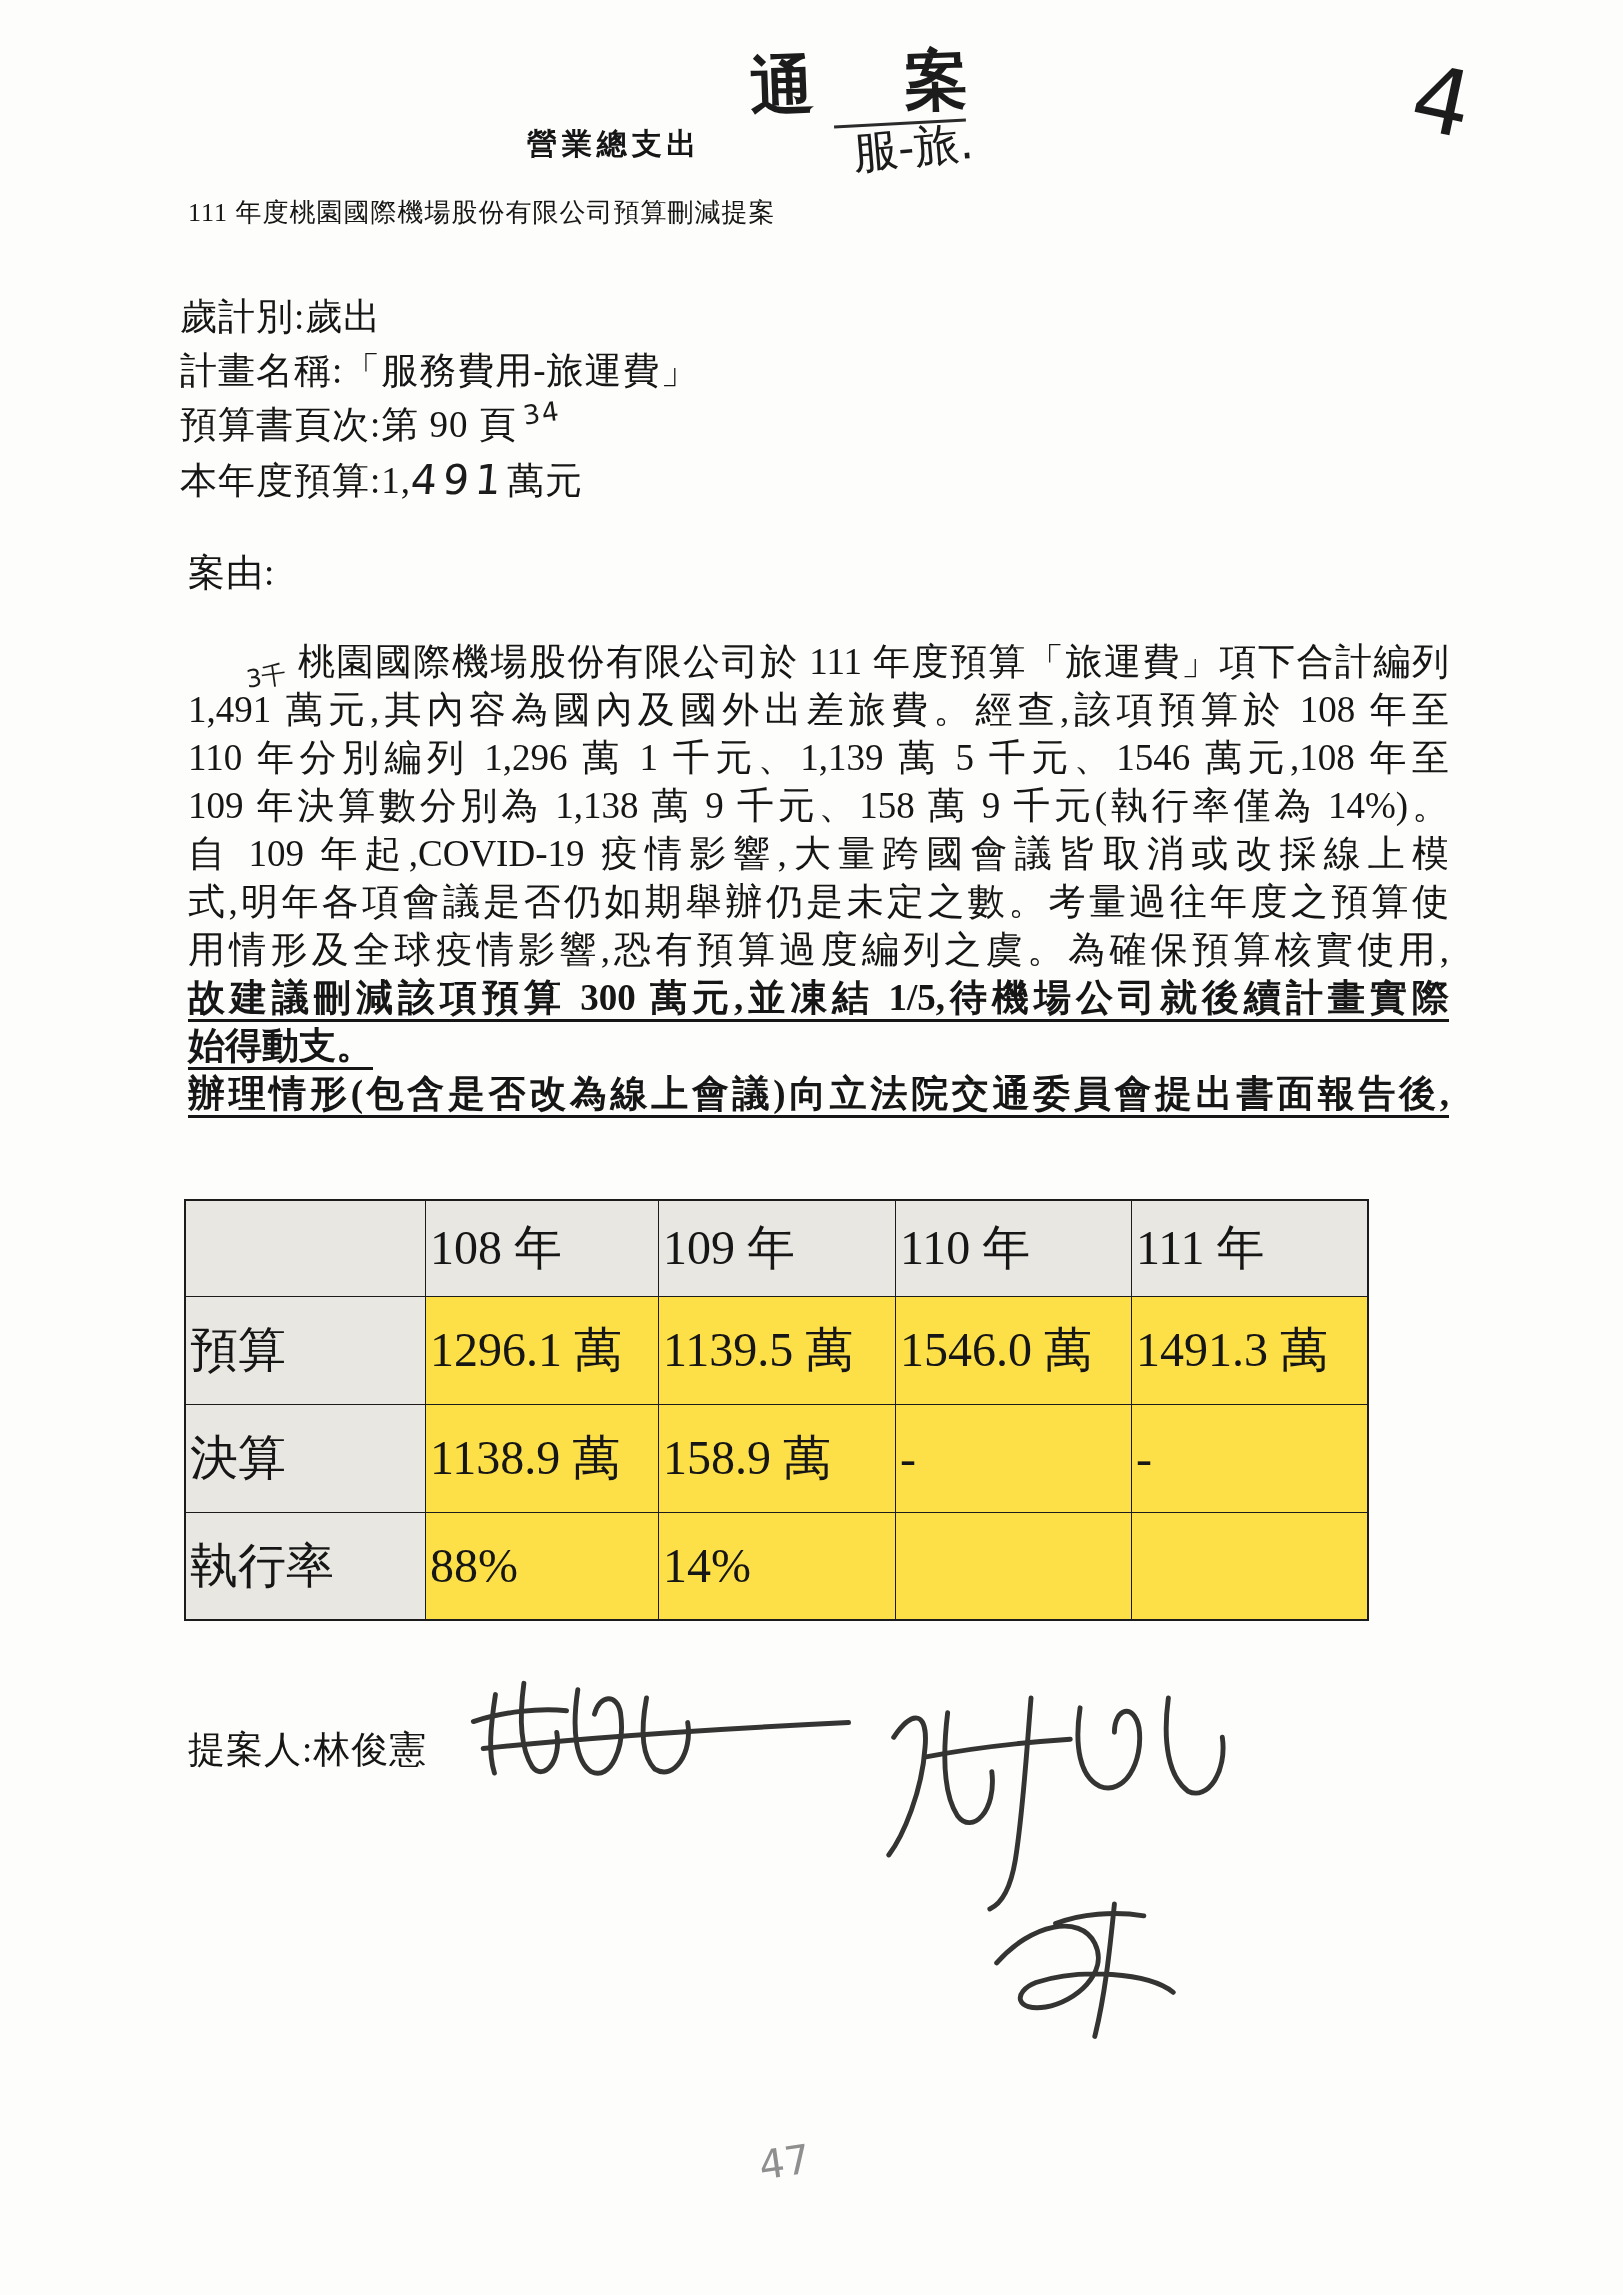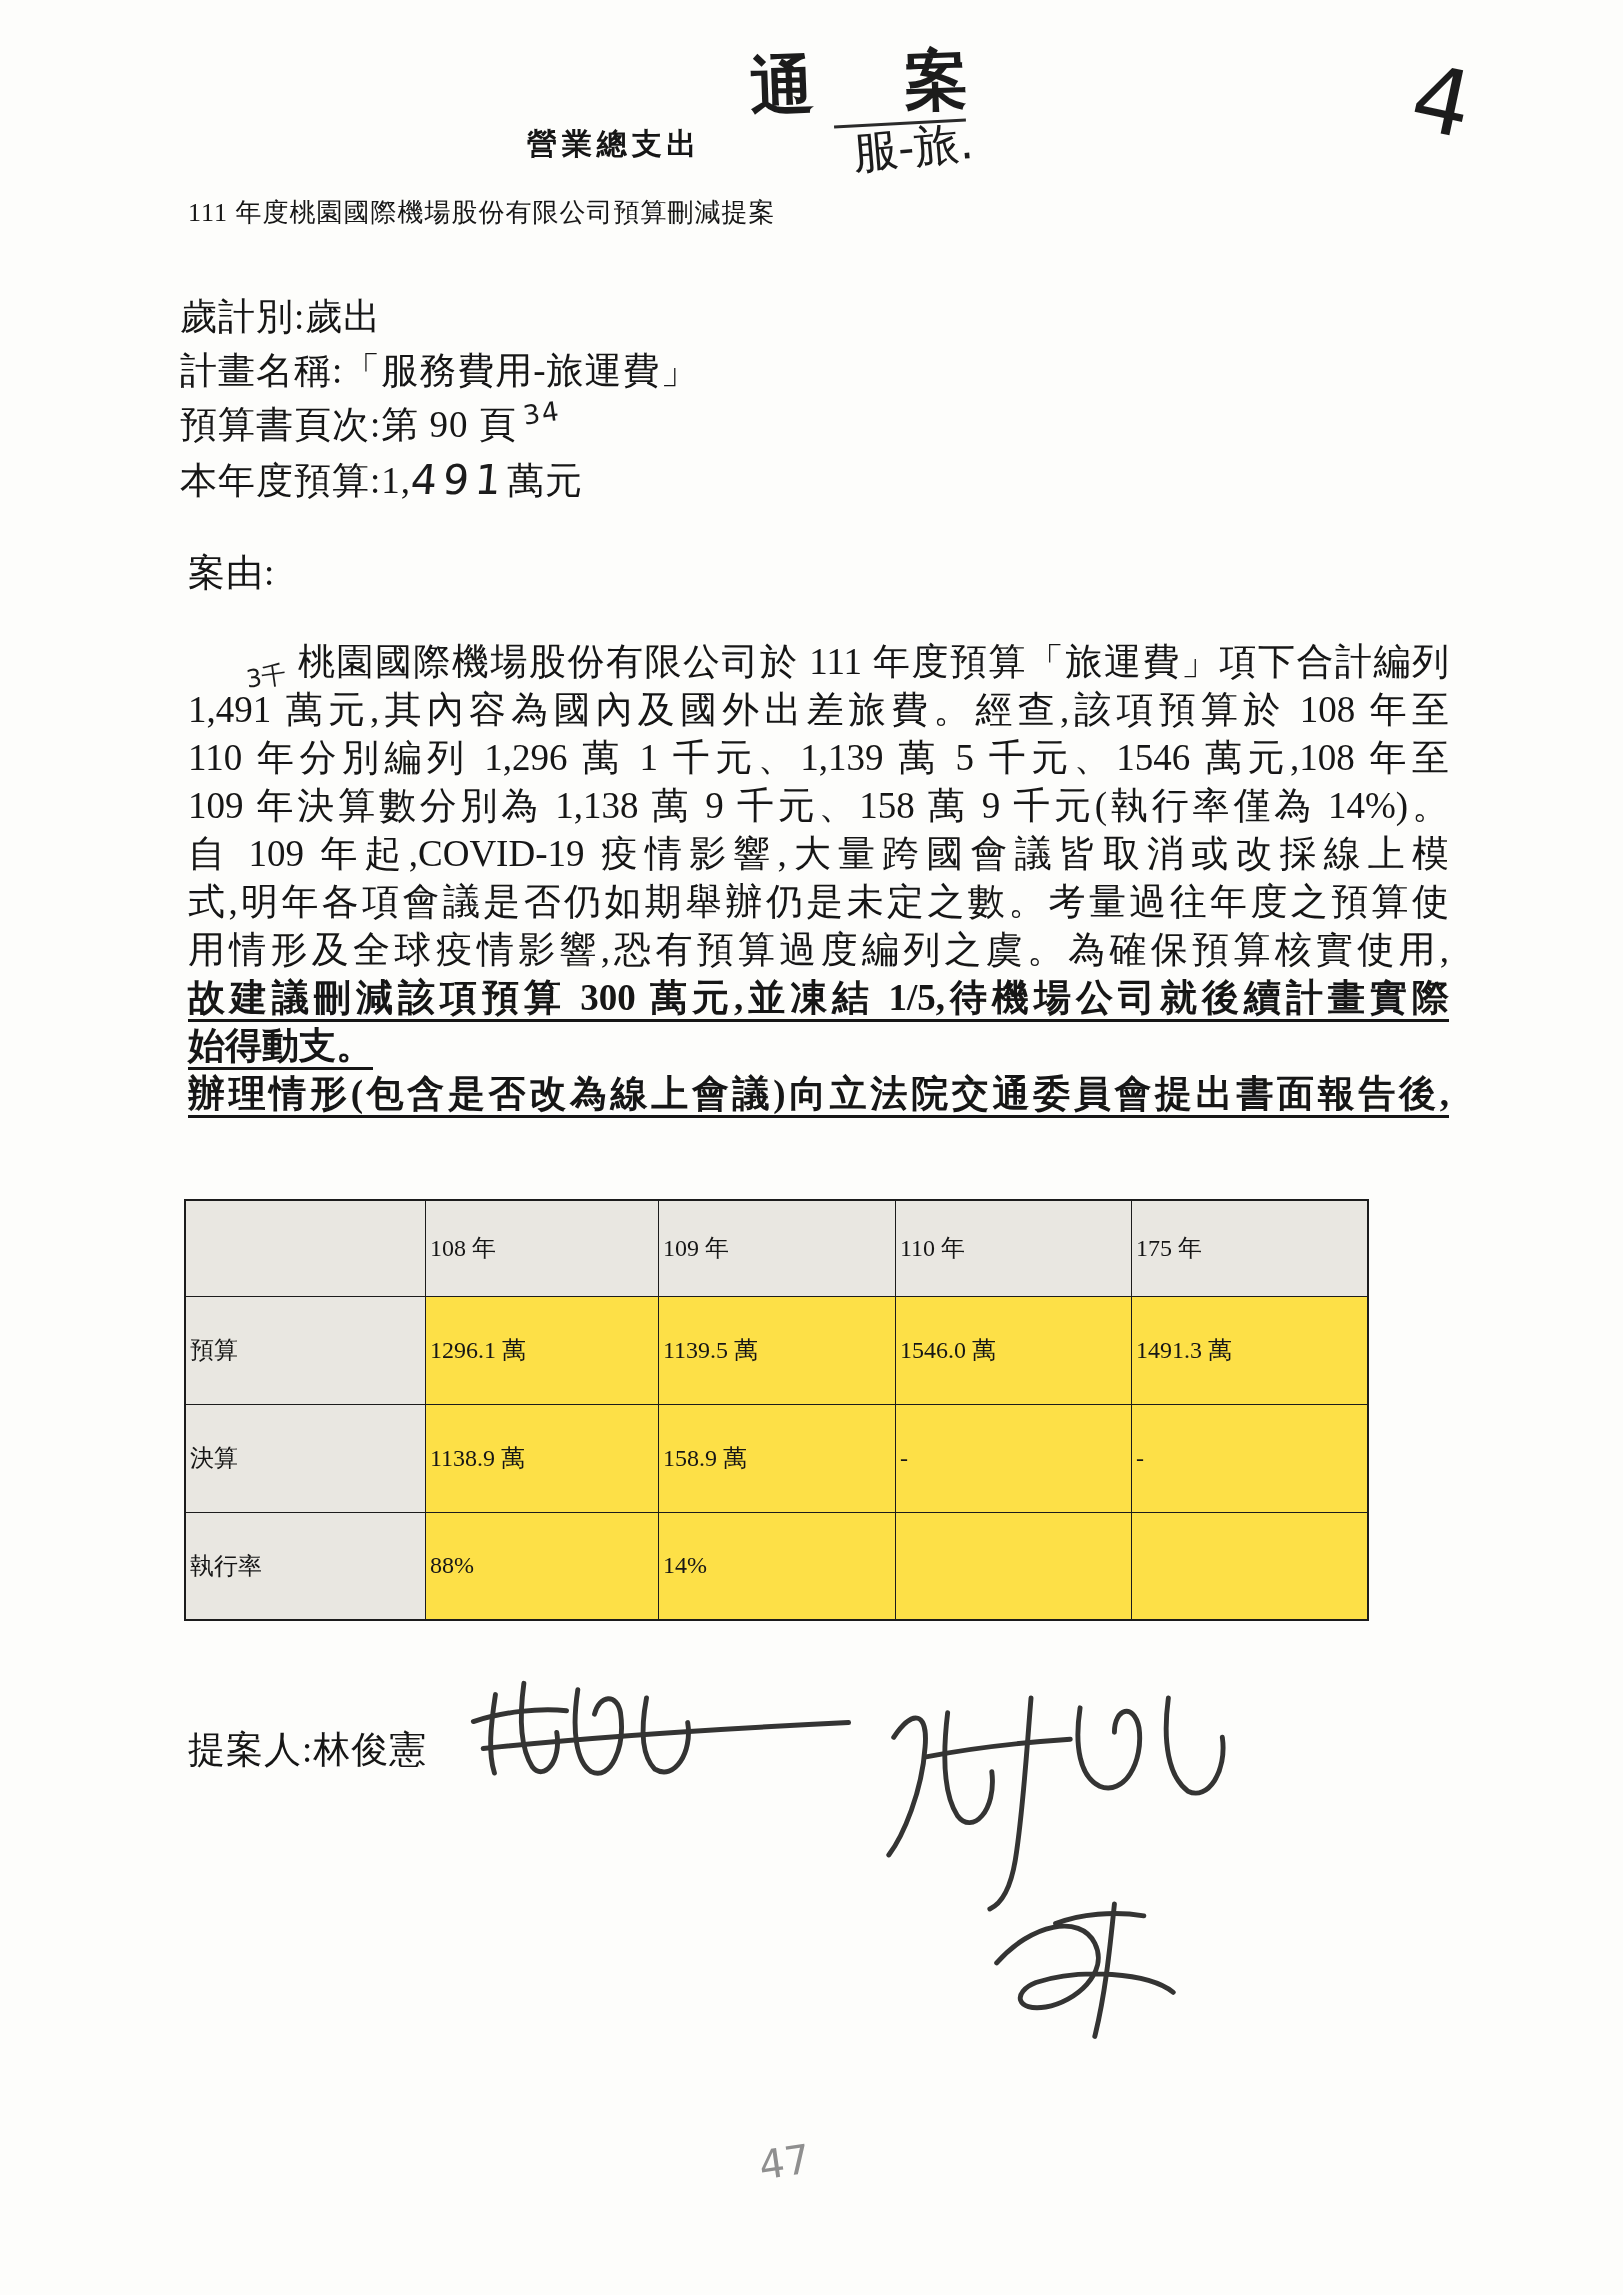--- a/index.html
+++ b/index.html
@@ -22,21 +22,21 @@
   .section-label{position:absolute;left:188px;top:548px;font-size:37px;letter-spacing:1px;}
 
   .body-text{position:absolute;left:188px;top:638px;width:1261px;font-size:37px;}
   .body-line{line-height:48px;text-align:justify;text-align-last:justify;}
   .body-line.first{text-indent:110px;}
   .body-line.bold{font-weight:700;text-decoration:underline;text-decoration-thickness:2.9px;text-underline-offset:8.8px;}
   .body-line.last{text-align:left;text-align-last:left;}
   .body-note{position:absolute;left:58px;top:21.6px;font-size:24.5px;transform:rotate(-8deg);}
 
   .budget-table{position:absolute;left:184px;top:1199px;border-collapse:collapse;table-layout:fixed;border:2.9px solid #1c1c1c;}
-  .budget-table td{border:1.5px solid #1c1c1c;font-size:24px;font-weight:400;text-align:left;padding:0 0 0 4px;vertical-align:middle;white-space:nowrap;overflow:hidden;}
+  .budget-table td{border:1.5px solid #1c1c1c;font-size:48px;font-weight:400;text-align:left;padding:0 0 0 4px;vertical-align:middle;white-space:nowrap;overflow:hidden;}
   .budget-table .shaded{background:#e9e7e1;}
   .budget-table .datacell{background:#fde047;}
   .hrow{height:96px;}
   .drow{height:108px;}
   .c0{width:235px;}.c1{width:228px;}.c2{width:232px;}.c3{width:231px;}.c4{width:231px;}
 
   .proposer{position:absolute;left:188px;top:1725px;font-size:37px;letter-spacing:1px;}
   .signatures{position:absolute;left:461px;top:1648px;}
   .footer-num{position:absolute;left:759px;top:2139px;font-size:40px;color:#8f8f8f;transform:rotate(-8deg);}
 </style>
@@ -77,21 +77,21 @@
     <div class="body-line bold">辦理情形(包含是否改為線上會議)向立法院交通委員會提出書面報告後,</div>
   </div>
 
   <table class="budget-table">
     <tbody>
         <tr class="hrow">
       <td class="c0 shaded"></td>
       <td class="c1 shaded">108 年</td>
       <td class="c2 shaded">109 年</td>
       <td class="c3 shaded">110 年</td>
-      <td class="c4 shaded">175 年</td>
+      <td class="c4 shaded">111 年</td>
     </tr>
     <tr class="drow">
       <td class="shaded">預算</td>
       <td class="datacell">1296.1 萬</td>
       <td class="datacell">1139.5 萬</td>
       <td class="datacell">1546.0 萬</td>
       <td class="datacell">1491.3 萬</td>
     </tr>
     <tr class="drow">
       <td class="shaded">決算</td>

